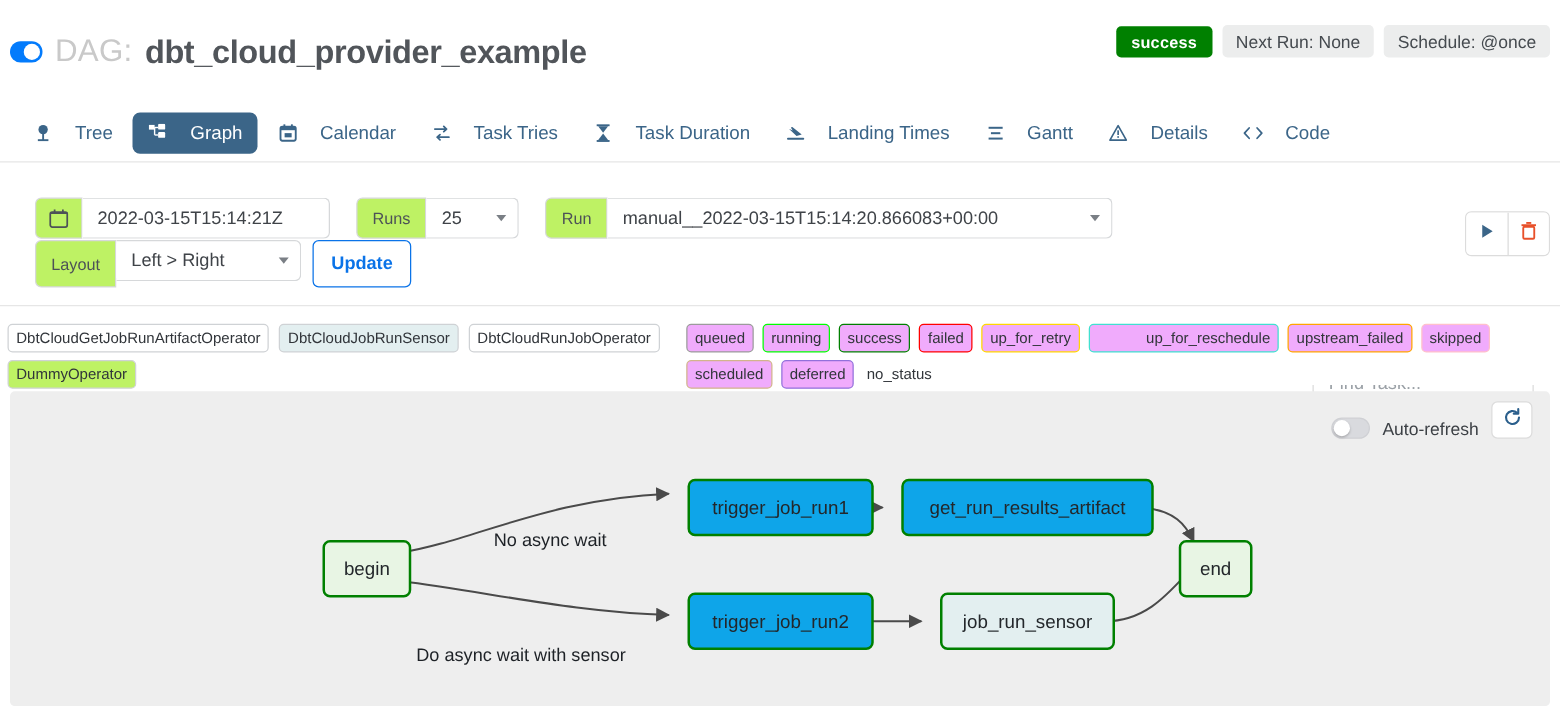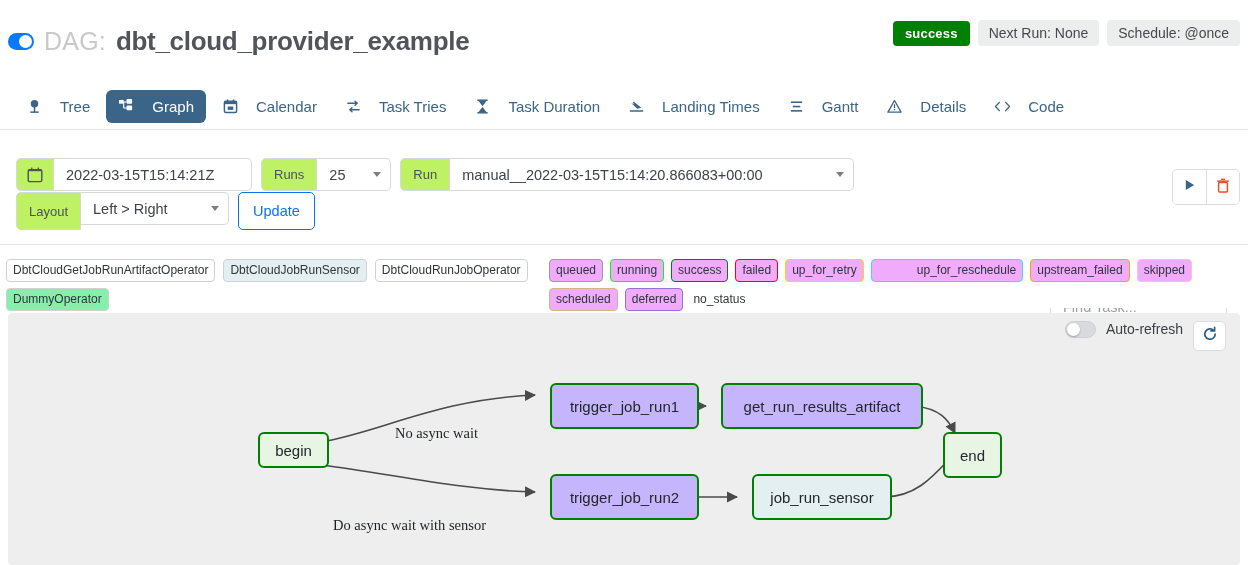--- a/index.html
+++ b/index.html
@@ -75,21 +75,21 @@
   .tbr-btn + .tbr-btn { border-left: 1px solid #dcdcdc; }
 
   
   .controls {
     position: absolute; left: 0; top: 131px; width: 1248px; height: 114px;
     border-bottom: 1px solid #e6e6e6;
   }
   .ctrl-row1 { position: absolute; left: 16px; top: 27px; display: flex; align-items: stretch; }
   .ctrl-row2 { position: absolute; left: 16px; top: 61px; display: flex; align-items: stretch; }
 
-  .grp { display: flex; align-items: stretch; }
+  .grp { display: flex; align-items: stretch; margin-left: 12px; }
   .addon {
     background: #bef264; border: 1px solid #d6d8da; color: #4d5257;
     font-size: 13px; display: flex; align-items: center; padding: 0 12px;
   }
   .addon.left { border-radius: 5px 0 0 5px; }
   .addon.icon-only { padding: 0 10px; }
   .field {
     background: #fff; border: 1px solid #d6d8da; border-left: none;
     font-size: 14.5px; color: #3f4348; display: flex; align-items: center;
     padding: 0 12px; border-radius: 0 5px 5px 0; height: 33px;
@@ -101,21 +101,21 @@
     padding: 0 9px 0 12px; border-radius: 0 5px 5px 0; height: 33px; cursor: pointer;
   }
   .caret {
     width: 0; height: 0; border-left: 4px solid transparent; border-right: 4px solid transparent;
     border-top: 5px solid #7a7f85; margin-left: 6px; flex: none;
   }
   .gap { width: 9px; }
   .btn-outline {
     border: 1px solid #0a73e8; color: #0a73e8; background: #fff;
     font-size: 14.5px; border-radius: 5px; height: 33px; padding: 18px 14px;
-    display: flex; align-items: center; cursor: pointer; font-weight: 400;
+    display: flex; align-items: center; cursor: pointer; font-weight: 700;
   }
   .find-task {
     position: absolute; right: 21px; top: 159px; width: 177px; height: 33px;
     border: 1px solid #dcdcdc; border-radius: 5px; background: #fff;
     display: flex; align-items: center; padding: 0 12px;
     font-size: 14.5px; color: #9aa0a6;
   }
 
   
   .legend {
@@ -132,49 +132,49 @@
     color: #31353a; white-space: nowrap;
   }
   .chip.plain { border-color: transparent; background: transparent; padding-left: 2px; }
 
   
   .graph-panel {
     position: absolute; left: 8px; top: 313px; width: 1232px; height: 252px;
     background: #eeeeee; border-radius: 4px; overflow: hidden;
   }
   .refresh-wrap {
-    position: absolute; right: 14px; top: 8px; display: flex; align-items: flex-start; gap: 10px;
+    position: absolute; right: 14px; top: 8px; display: flex; align-items: flex-end; gap: 10px;
   }
   .switch {
     width: 31px; height: 17px; border-radius: 9px; background: #d9dade;
     border: 1px solid #cfd0d4; position: relative; cursor: pointer; flex: none;
   }
   .switch::after {
     content: ""; position: absolute; top: 1px; left: 1px; width: 13px; height: 13px;
     border-radius: 50%; background: #fff; box-shadow: 0 1px 2px rgba(0,0,0,.25);
   }
   .autorefresh-label { font-size: 14px; color: #3c4045; }
   .refresh-btn {
     width: 33px; height: 30px; background: #fff; border: 1px solid #dcdcdc;
     border-radius: 5px; display: flex; align-items: center; justify-content: center; cursor: pointer;
   }
 
   .graph-canvas { position: absolute; left: 0; top: 0; width: 1232px; height: 252px; }
 
   .node {
     position: absolute; border: 2px solid #008000; border-radius: 6px;
     display: flex; align-items: center; justify-content: center;
-    font-size: 15px; color: #23272b; background: #c4b5fd; cursor: pointer;
+    font-size: 15px; color: #23272b; background: #0ea5e9; cursor: pointer;
     font-family: "Liberation Sans", sans-serif;
   }
   .node.dummy { background: #e8f5e4; }
   .node.sensor { background: #e3eff0; }
 
   .edge-label {
-    position: absolute; font-size: 14.5px; color: #1d2126; white-space: nowrap; font-family: Liberation Serif, serif;
+    position: absolute; font-size: 14.5px; color: #1d2126; white-space: nowrap;
   }
 </style>
 </head>
 <body>
 
 <div class="page">
 
   <div class="header">
     <div class="dag-title-wrap">
       <div class="pause-toggle"></div>
@@ -362,21 +362,21 @@
     </div>
 
     <div class="find-task">Find Task...</div>
   </div>
 
   <div class="legend">
     <div class="legend-ops" id="legend-ops">
         <span class="chip" style="background: rgb(255, 255, 255); border-color: rgb(207, 210, 213);">DbtCloudGetJobRunArtifactOperator</span>
         <span class="chip" style="background: rgb(227, 239, 240); border-color: rgb(207, 210, 213);">DbtCloudJobRunSensor</span>
         <span class="chip" style="background: rgb(255, 255, 255); border-color: rgb(207, 210, 213);">DbtCloudRunJobOperator</span>
-        <span class="chip" style="background: #86efac; border-color: rgb(207, 210, 213);">DummyOperator</span>
+        <span class="chip" style="background: #bef264; border-color: rgb(207, 210, 213);">DummyOperator</span>
       </div>
     <div class="legend-states" id="legend-states">
         <span class="chip" style="border-color: rgb(155, 155, 155);">queued</span>
         <span class="chip" style="border-color: rgb(0, 255, 0);">running</span>
         <span class="chip" style="border-color: rgb(0, 128, 0);">success</span>
         <span class="chip" style="border-color: rgb(255, 0, 0);">failed</span>
         <span class="chip" style="border-color: rgb(255, 215, 0);">up_for_retry</span>
         <span class="chip" style="border-color: rgb(64, 224, 208); padding-left: 45px;">up_for_reschedule</span>
         <span class="chip" style="border-color: rgb(255, 165, 0);">upstream_failed</span>
         <span class="chip" style="border-color: rgb(255, 192, 203);">skipped</span>
@@ -411,21 +411,21 @@
         <path d="M313,129 C370,120 430,86 527,82"></path>
         <path d="M313,152 C380,160 450,177 527,179"></path>
         <path d="M683,93 L698,93"></path>
         <path d="M683,184 L729,184"></path>
         <path d="M907,93 C932,96 940,106 947,120"></path>
         <path d="M876,184 C910,184 928,160 946,141"></path>
       </g>
     </svg>
 
     <div id="graph-nodes">
-        <div class="node dummy" style="left: 250px; top: 119px; width: 71px; height: 36px; border-color: rgb(0, 128, 0);">begin</div>
+        <div class="node dummy" style="left: 250px; top: 119px; width: 71px; height: 46px; border-color: rgb(0, 128, 0);">begin</div>
         <div class="node" style="left: 542px; top: 70px; width: 149px; height: 46px; border-color: rgb(0, 128, 0);">trigger_job_run1</div>
         <div class="node" style="left: 713px; top: 70px; width: 202px; height: 46px; border-color: rgb(0, 128, 0);">get_run_results_artifact</div>
         <div class="node" style="left: 542px; top: 161px; width: 149px; height: 46px; border-color: rgb(0, 128, 0);">trigger_job_run2</div>
         <div class="node sensor" style="left: 744px; top: 161px; width: 140px; height: 46px; border-color: rgb(0, 128, 0);">job_run_sensor</div>
         <div class="node dummy" style="left: 935px; top: 119px; width: 59px; height: 46px; border-color: rgb(0, 128, 0);">end</div>
       </div>
     <div id="graph-edge-labels">
         <div class="edge-label" style="left: 387px; top: 112px;">No async wait</div>
         <div class="edge-label" style="left: 325px; top: 204px;">Do async wait with sensor</div>
       </div>

